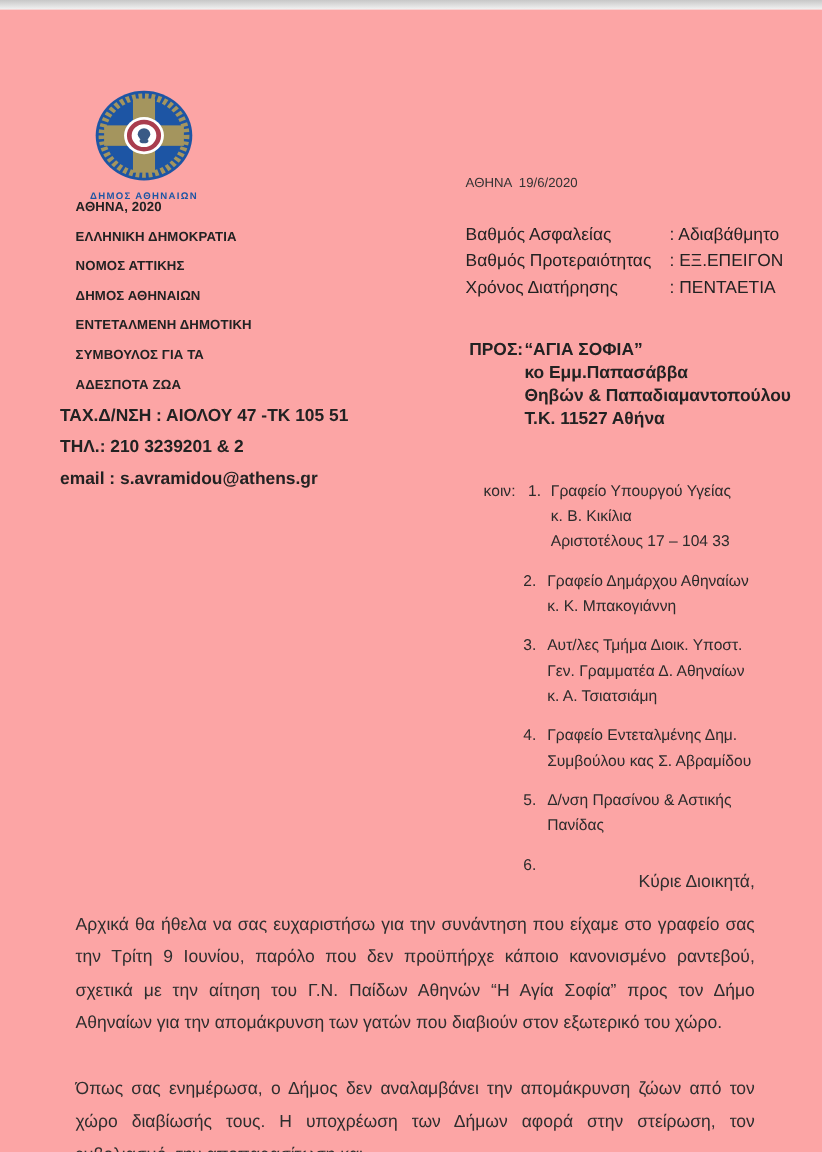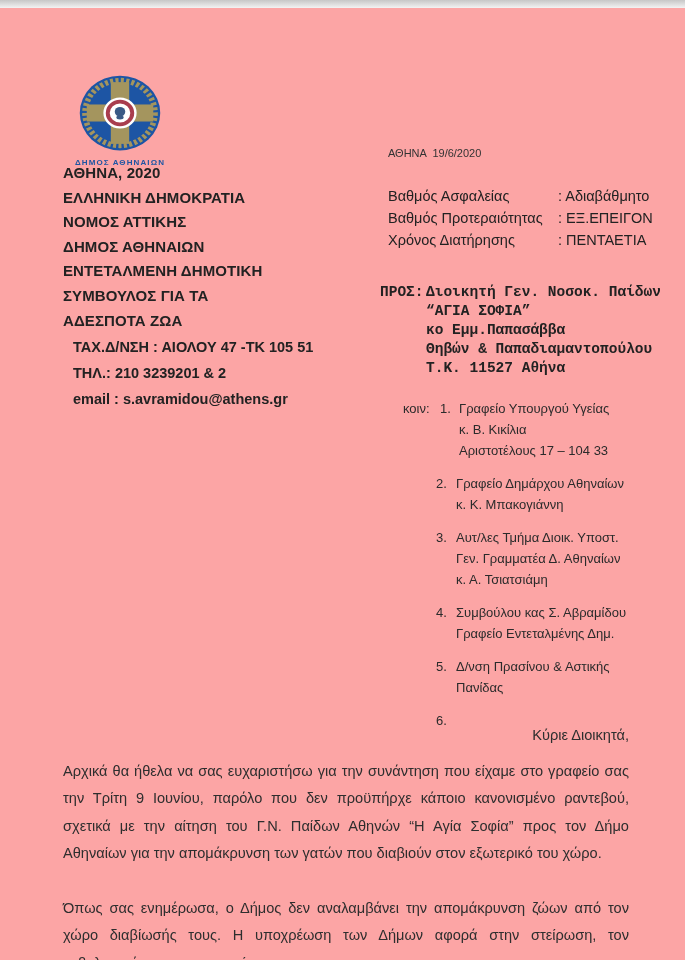--- a/index.html
+++ b/index.html
@@ -11,33 +11,33 @@
     background:linear-gradient(#c7c7c7,#f3f3f3); }
 
   .abs { position:absolute; }
 
   
   .logo-wrap { left:72px; top:74px; width:96px; text-align:center; }
   .logo-caption { margin-top:2px; font-size:8px; font-weight:700; color:#1d55a4;
     letter-spacing:1.1px; white-space:nowrap; }
 
   
-  .sender-block { left:63px; top:161px; font-size:15px; font-weight:700;
+  .sender-block { left:63px; top:161px; font-size:11px; font-weight:700;
     line-height:24.6px; color:#222; letter-spacing:0.1px; }
-  .contact-block { left:73px; top:334px; font-size:14.5px; font-weight:700;
+  .contact-block { left:50px; top:334px; font-size:14.5px; font-weight:700;
     line-height:26px; color:#222; }
 
   
   .date-line { left:388px; top:147px; font-size:11px; color:#333; white-space:pre; }
   .meta-block { left:388px; top:185px; font-size:14.5px; font-weight:400;
     line-height:22px; color:#222; }
   .meta-label { display:inline-block; width:170px; }
 
-  .recipient-block { left:380px; top:283px; display:flex; font-size:14.5px;
-    font-weight:700; line-height:19px; color:#222;font-family:Liberation Mono, monospace; }
+  .recipient-block { left:391px; top:283px; display:flex; font-size:14.5px;
+    font-weight:700; line-height:19px; color:#222; }
   .recipient-label { width:46px; flex:none; }
 
   .cc-block { left:403px; top:398px; font-size:13px; line-height:21px; color:#2b2b2b; }
   .cc-first { display:flex; margin-bottom:12px; }
   .cc-label { width:37px; flex:none; }
   .cc-num { width:19px; flex:none; }
   .cc-item { display:flex; margin-left:33px; margin-bottom:12px; }
   .cc-item .cc-num { width:20px; }
 
   
@@ -96,21 +96,20 @@
       <span class="meta-label">Βαθμός Προτεραιότητας</span><span>: ΕΞ.ΕΠΕΙΓΟΝ</span>
     </div>
     <div>
       <span class="meta-label">Χρόνος Διατήρησης</span><span>: ΠΕΝΤΑΕΤΙΑ</span>
     </div>
   </div>
 
   <div class="abs recipient-block">
     <span class="recipient-label">ΠΡΟΣ:</span>
     <div>
-      <div>Διοικητή Γεν. Νοσοκ. Παίδων</div>
       <div>“ΑΓΙΑ ΣΟΦΙΑ”</div>
       <div>κο Εμμ.Παπασάββα</div>
       <div>Θηβών &amp; Παπαδιαμαντοπούλου</div>
       <div>Τ.Κ. 11527 Αθήνα</div>
     </div>
   </div>
 
   <div class="abs cc-block">
     <div class="cc-first">
       <span class="cc-label">κοιν:</span>
@@ -132,22 +131,22 @@
       <span class="cc-num">3.</span>
       <div>
         <div>Αυτ/λες Τμήμα Διοικ. Υποστ.</div>
         <div>Γεν. Γραμματέα Δ. Αθηναίων</div>
         <div>κ. Α. Τσιατσιάμη</div>
       </div>
     </div>
     <div class="cc-item">
       <span class="cc-num">4.</span>
       <div>
+        <div>Γραφείο Εντεταλμένης Δημ.</div>
         <div>Συμβούλου κας Σ. Αβραμίδου</div>
-        <div>Γραφείο Εντεταλμένης Δημ.</div>
       </div>
     </div>
     <div class="cc-item">
       <span class="cc-num">5.</span>
       <div>
         <div>Δ/νση Πρασίνου &amp; Αστικής</div>
         <div>Πανίδας</div>
       </div>
     </div>
     <div class="cc-item">

